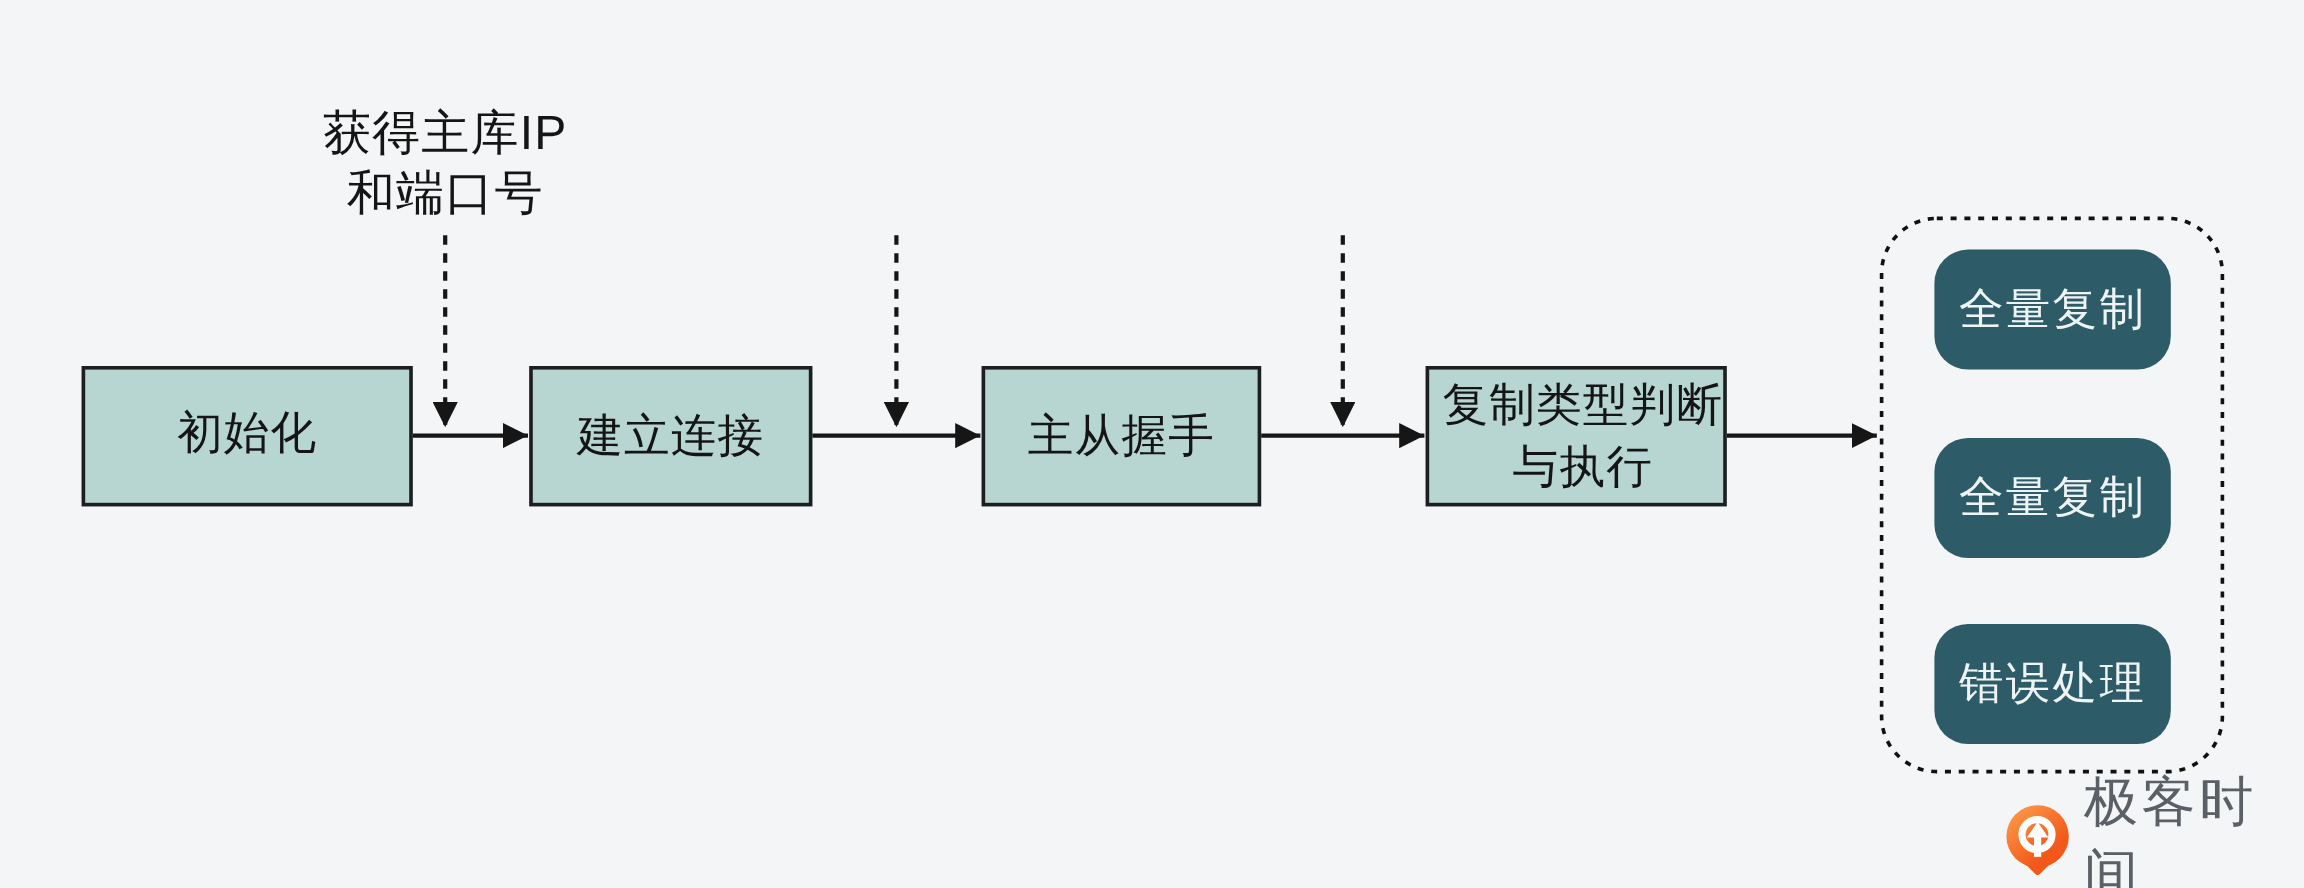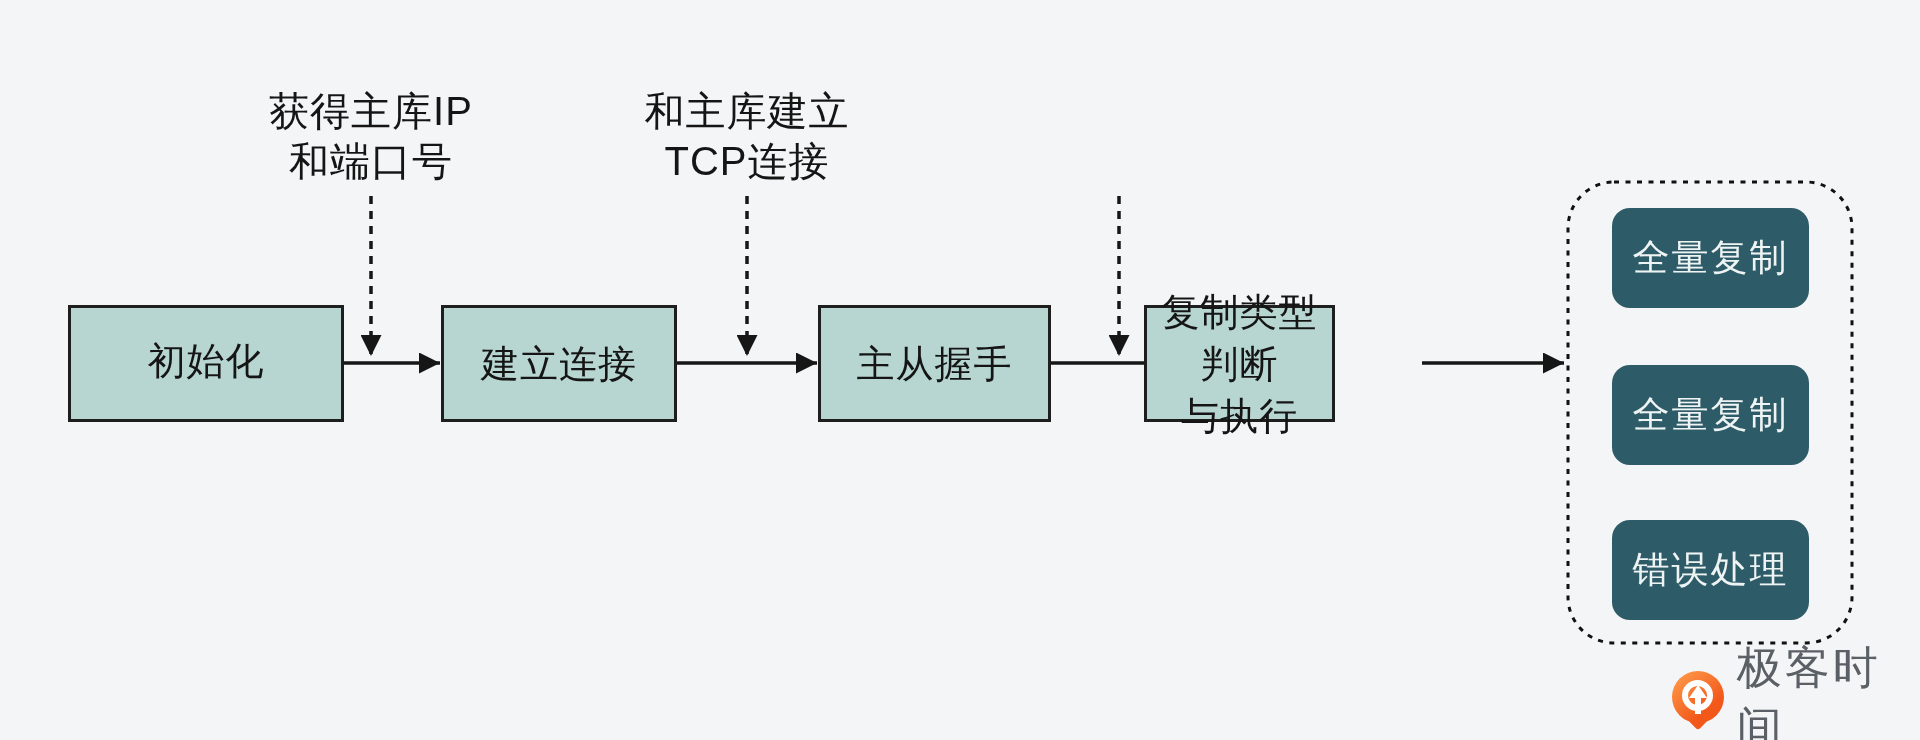--- a/index.html
+++ b/index.html
@@ -38,21 +38,21 @@
   }
 
   .annotation{
     position:absolute;top:86px;transform:translateX(-50%);
     text-align:center;font-size:40px;line-height:50px;font-weight:500;
     color:var(--text);white-space:pre-line;letter-spacing:1px;
   }
 
   .outcome-pill{
     position:absolute;left:1612px;width:197px;height:100px;
-    box-sizing:border-box;border-radius:18px;
+    box-sizing:border-box;border-radius:28px;
     background:var(--outcome-fill);
     display:flex;align-items:center;justify-content:center;
   }
   .outcome-label{
     font-size:37px;font-weight:500;color:var(--outcome-text);
     letter-spacing:2px;white-space:pre-line;
   }
   .pill-1{top:208px;} .pill-2{top:365px;} .pill-3{top:520px;font-family:Liberation Serif, serif;}
 
   .logo{
@@ -110,29 +110,27 @@
 
   <div class="step-box" style="left:68px;width:276px;font-family:Liberation Mono, monospace;">
     <span class="step-label">初始化</span>
   </div>
   <div class="step-box" style="left:441px;width:236px;">
     <span class="step-label">建立连接</span>
   </div>
   <div class="step-box" style="left:818px;width:233px;">
     <span class="step-label">主从握手</span>
   </div>
-  <div class="step-box" style="left:1144px;width:191px;justify-content:flex-end;">
+  <div class="step-box" style="left:1188px;width:251px;justify-content:flex-end;">
     <span class="step-label">复制类型判断
 与执行</span>
   </div>
 
   <div class="annotation" style="left:371px;">获得主库IP
 和端口号</div>
-  <div class="annotation" style="left:747px;">和主库建立
-TCP连接</div>
 
   <div class="outcome-pill pill-1">
     <span class="outcome-label">全量复制</span>
   </div>
   <div class="outcome-pill pill-2">
     <span class="outcome-label">全量复制</span>
   </div>
   <div class="outcome-pill pill-3">
     <span class="outcome-label">错误处理</span>
   </div>

